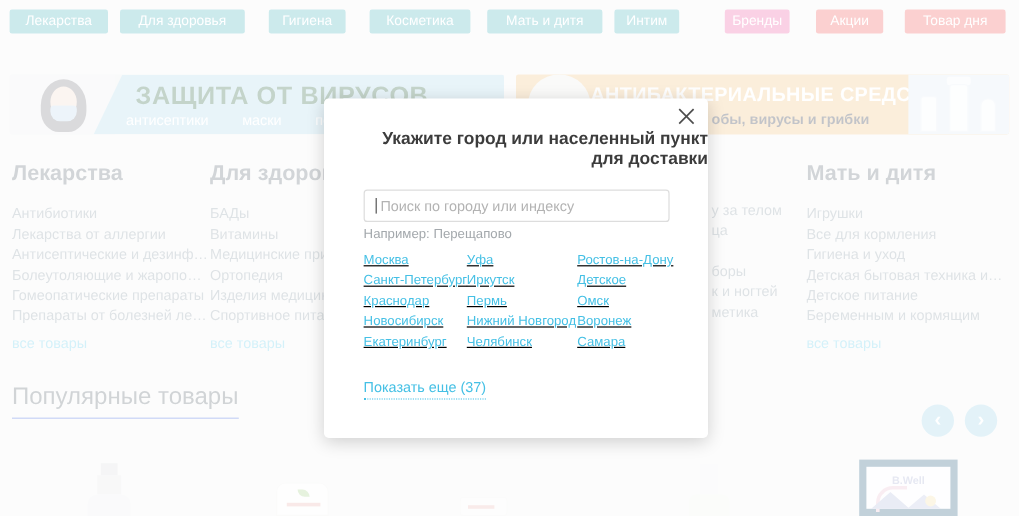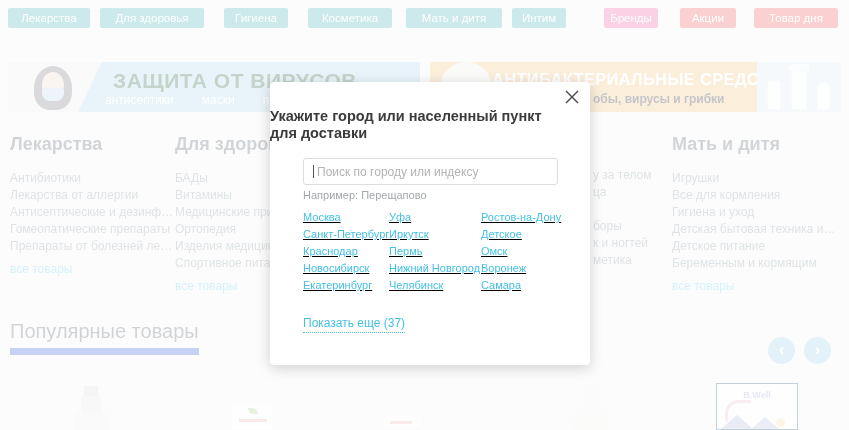--- a/index.html
+++ b/index.html
@@ -45,55 +45,55 @@
   .c1{left:10px;width:162px}.c2{left:175px;width:150px}.c4{left:672px;width:172px}
   .cat-title { font-size:18px; font-weight:bold; color:#4b5863; margin-top:2px; white-space:nowrap; }
   .cat-list { list-style:none; margin-top:16px; }
   .cat-list li { height:17px; font-size:12px; color:#7e8e9a; white-space:nowrap; overflow:hidden; cursor:pointer; }
   .cat-more { display:inline-block; margin-top:6px; font-size:12px; color:#56c7e8; cursor:pointer; }
   .frag { position:absolute; left:593px; font-size:12px; color:#7e8e9a; white-space:nowrap; }
   .f0{top:168px}.f1{top:185px}.f3{top:219px}.f4{top:236px}.f5{top:253px}
 
   
   .popular-title { position:absolute; left:10px; top:320px; font-size:20px; color:#47545e;
-                   padding-bottom:5px; border-bottom:7px solid #1d4ed8; }
+                   padding-bottom:5px; border-bottom:1px solid #1d4ed8; }
   .car-btn { position:absolute; top:337px; width:27px; height:27px; border-radius:50%;
              background:#8ecbe4; color:#ffffff; font-size:17px; font-weight:bold;
              text-align:center; line-height:25px; cursor:pointer; }
   .car-prev{left:768px}.car-next{left:804px}
 
   
   .prod { position:absolute; }
   .p1{left:72px;top:386px;width:40px;height:44px}
   .p1-pump{position:absolute;left:12px;top:0;width:14px;height:10px;background:#d6d7d9}
   .p1-neck{position:absolute;left:9px;top:10px;width:20px;height:16px;background:#e1e2e4}
   .p1-body{position:absolute;left:1px;top:26px;width:36px;height:18px;background:#ebecee;border-radius:8px 8px 0 0}
   .p2{left:230px;top:402px;width:44px;height:28px;background:#fbfbfa;border:1px solid #eeeeec;border-radius:8px 8px 0 0}
   .p2-leaf{position:absolute;left:17px;top:5px;width:10px;height:6px;background:#9cc97e;border-radius:0 6px 0 6px}
   .p2-txt{position:absolute;left:8px;top:16px;width:28px;height:3px;background:#e8a9a2}
   .p3{left:383px;top:414px;width:40px;height:16px;background:#f8f8f7;border:1px solid #efefed;border-radius:3px}
   .p3-txt{position:absolute;left:6px;top:6px;width:22px;height:3px;background:#e5b0ab}
   .p4{left:572px;top:386px;width:38px;height:44px}
   .p4-cap{position:absolute;left:11px;top:0;width:16px;height:26px;background:#f0f0f1}
   .p4-body{position:absolute;left:2px;top:26px;width:34px;height:18px;background:#eef1ec;border-radius:6px 6px 0 0}
-  .p5{left:716px;top:383px;width:82px;height:47px;background:#fcfcfe;border:1px solid #0c4a6e}
+  .p5{left:716px;top:383px;width:82px;height:47px;background:#fcfcfe;border:6px solid #0c4a6e}
   .p5-brand{position:absolute;left:0;right:0;top:6px;text-align:center;font-size:9px;font-weight:bold;color:#9aa3cc}
   .p5-arc{position:absolute;left:8px;top:16px;width:26px;height:22px;border:3px solid #e8b9cb;border-right:none;border-bottom:none;border-radius:14px 0 0 0}
   .p5-t1{position:absolute;left:4px;bottom:0;width:0;height:0;border-left:16px solid transparent;border-right:16px solid transparent;border-bottom:14px solid #a9b2d8}
   .p5-t2{position:absolute;left:34px;bottom:0;width:0;height:0;border-left:14px solid transparent;border-right:14px solid transparent;border-bottom:12px solid #b4bcdd}
   .p5-dot{position:absolute;right:12px;bottom:2px;width:9px;height:9px;border-radius:50%;background:#f2dc9a}
 
   
   .overlay { position:absolute; left:0; top:0; right:0; bottom:0; background:rgba(255,255,255,0.75); z-index:5; }
 
   
   .modal { position:absolute; left:270px; top:82px; width:320px; height:283px; background:#ffffff;
            border-radius:4px; box-shadow:0 3px 14px rgba(0,0,0,0.18); z-index:10; }
   .modal-close { position:absolute; right:10px; top:7px; width:16px; height:16px; cursor:pointer; }
-  .modal-title { margin-top:26px; text-align:left; font-size:14.5px; font-weight:bold;
+  .modal-title { margin-top:26px; text-align:right; font-size:14.5px; font-weight:bold;
                  color:#3c3c3c; line-height:17px; }
   .search-wrap { position:absolute; left:33px; top:76px; width:255px; height:27px; }
   .search-wrap input { width:100%; height:100%; border:1px solid #dddddd; border-radius:3px;
                        padding-left:13px; font-size:12px; color:#444; outline:none;
                        font-family:"Liberation Sans","DejaVu Sans",sans-serif; }
   .search-wrap input::placeholder { color:#b3b3b3; }
   .caret { position:absolute; left:10px; top:7px; width:1px; height:13px; background:#555555; }
   .hint { position:absolute; left:33px; top:107px; font-size:11px; color:#a3a8ac; }
   .cities { position:absolute; left:33px; top:129px; display:flex; }
   .city-col { list-style:none;text-decoration:underline; }
@@ -141,20 +141,21 @@
       <div class="br-bottle br-b3"></div>
     </div>
   </div>
 
   <div class="cat-col c1">
     <div class="cat-title">Лекарства</div>
     <ul class="cat-list">
       <li>Антибиотики</li>
       <li>Лекарства от аллергии</li>
       <li>Антисептические и дезинф…</li>
+      <li>Болеутоляющие и жаропо…</li>
       <li>Гомеопатические препараты</li>
       <li>Препараты от болезней ле…</li>
     </ul>
     <span class="cat-more">все товары</span>
   </div>
 
   <div class="cat-col c2">
     <div class="cat-title">Для здоровья</div>
     <ul class="cat-list">
       <li>БАДы</li>

